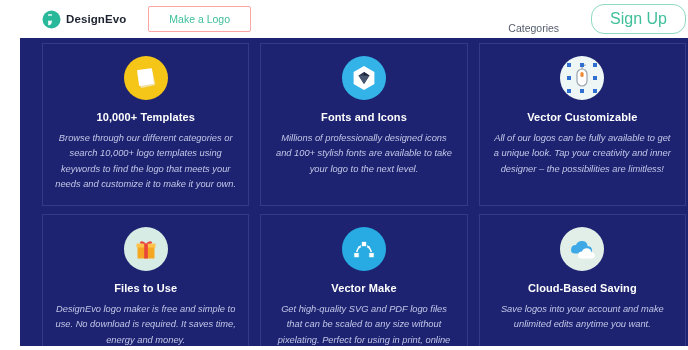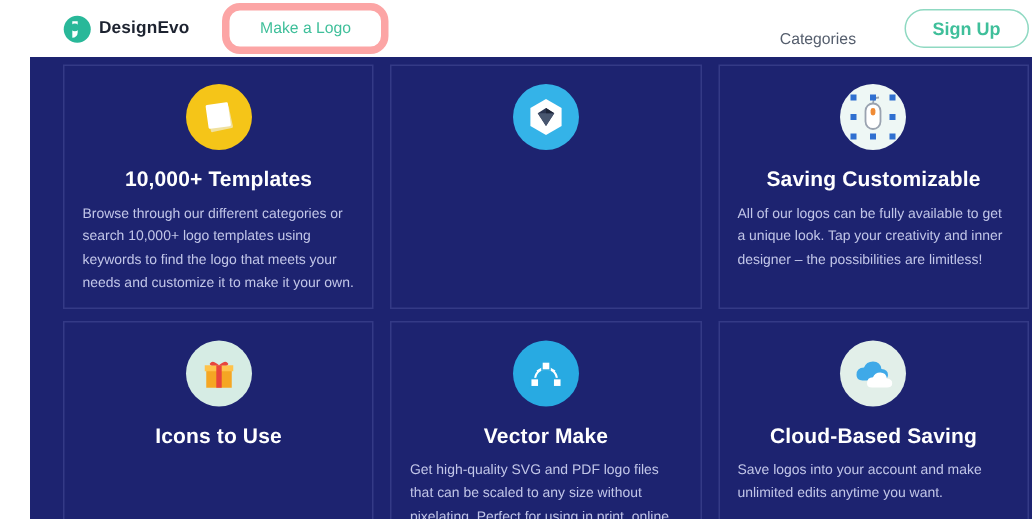--- a/index.html
+++ b/index.html
@@ -19,45 +19,44 @@
     padding: 0 22px;
     position: relative; z-index: 5;
   }
   .brand { display: flex; align-items: center; gap: 5px; }
   .brand-mark { width: 19px; height: 19px; position: relative; flex: none; }
   .brand-name {
     font-size: 11.5px; font-weight: bold; color: #1d2330; letter-spacing: .1px;
   }
   .make-logo-btn {
     margin-left: 22px;
-    border: 5px solid #fca5a5;
-    border-radius: 12px;
+    border: 1px solid #fca5a5;
+    border-radius: 2px;
     background: #fff;
     color: #3fbf9a;
     font-size: 10.5px;
     padding: 6px 20px;
     font-family: "Liberation Sans", sans-serif;
     cursor: pointer;
     white-space: nowrap;
   }
   .header-right { margin-left: auto; display: flex; align-items: flex-end; gap: 32px; }
   .categories-link {
     font-size: 10.5px; color: #555e6d; text-decoration: none; cursor: pointer;
   }
   .signup-btn {
     border: 1px solid #8fd9c2;
     border-radius: 13px;
     background: #fff;
     color: #3fbf9a;
-    font-size: 12px;
+    font-size: 16px;
     padding: 5px 18px;
     font-family: "Liberation Sans", sans-serif;
     cursor: pointer;
     white-space: nowrap;
-    font-weight: bold;
   }
 
   
   .features {
     position: absolute;
     top: 38px; left: 0;
     width: 688px; height: 308px;
     background: #1d2370;
     padding: 5px 22px 0 22px;
   }
@@ -79,27 +78,29 @@
   }
   .icon-wrap {
     width: 44px; height: 44px;
     border-radius: 50%;
     display: flex; align-items: center; justify-content: center;
     flex: none;
     margin-bottom: 11px;
   }
   .icon-wrap svg { display: block; }
   .card-title {
-    font-size: 14px; font-weight: bold; color: #ffffff;
+    font-size: 11px; font-weight: bold; color: #ffffff;
     margin-bottom: 8px; text-align: center; letter-spacing: .1px;
   }
   .card-desc {
     font-size: 9.3px; line-height: 1.65;
     color: #c2c6e8;
+    text-align: center;
     max-width: 190px;
+    font-style: italic;
   }
   .bottom-strip {
     position: absolute; left: 0; bottom: 0;
     width: 688px; height: 4px; background: #ffffff;
   }
 </style>
 </head>
 <body>
 
 <div id="app">
@@ -140,53 +141,56 @@
 
       <div class="card">
         <span class="icon-wrap" style="background:#34b3e8">
           <svg width="30" height="30" viewBox="0 0 30 30">
             <polygon points="15,3 25.4,9 25.4,21 15,27 4.6,21 4.6,9" fill="#ffffff"></polygon>
             <polygon points="15,9 20.5,12.5 15,21 9.5,12.5" fill="#2a3550"></polygon>
             <polygon points="9.5,12.5 20.5,12.5 15,21" fill="#48566f"></polygon>
             <polygon points="15,9 20.5,12.5 15,12.5" fill="#1d2538"></polygon>
           </svg>
         </span>
+        <div class="card-title">Fonts and Icons</div>
+        <div class="card-desc">Millions of professionally designed icons and 100+ stylish fonts are available to take your logo to the next level.</div>
       </div>
 
       <div class="card">
         <span class="icon-wrap" style="background:#eef7f5">
           <svg width="40" height="40" viewBox="0 0 40 40">
             <rect x="15" y="11" width="10" height="17" rx="5" fill="#ffffff" stroke="#9aa3b0" stroke-width="1.2"></rect>
             <rect x="18.4" y="14" width="3.2" height="5" rx="1.6" fill="#f08b35"></rect>
             <path d="M20 11 q0-4 4-4" fill="none" stroke="#9aa3b0" stroke-width="1.2"></path>
             <rect x="5" y="5" width="4" height="4" fill="#2f6fd0"></rect>
             <rect x="31" y="5" width="4" height="4" fill="#2f6fd0"></rect>
             <rect x="5" y="31" width="4" height="4" fill="#2f6fd0"></rect>
             <rect x="31" y="31" width="4" height="4" fill="#2f6fd0"></rect>
             <rect x="18" y="5" width="4" height="4" fill="#2f6fd0"></rect>
             <rect x="18" y="31" width="4" height="4" fill="#2f6fd0"></rect>
             <rect x="5" y="18" width="4" height="4" fill="#2f6fd0"></rect>
             <rect x="31" y="18" width="4" height="4" fill="#2f6fd0"></rect>
           </svg>
         </span>
-        <div class="card-title">Saving Customizable</div>
+        <div class="card-title">Vector Customizable</div>
         <div class="card-desc">All of our logos can be fully available to get a unique look. Tap your creativity and inner designer – the possibilities are limitless!</div>
       </div>
 
       <div class="card">
         <span class="icon-wrap" style="background:#d6ece4">
           <svg width="28" height="28" viewBox="0 0 28 28">
             <rect x="5.5" y="11.5" width="17" height="12" fill="#f5a623"></rect>
             <rect x="4.5" y="8.5" width="19" height="4" fill="#ffc24a"></rect>
             <rect x="12.2" y="8.5" width="3.6" height="15" fill="#e8453c"></rect>
             <path d="M14 8.5 q-4.5-4 -6-1.2 q-1 2 6 1.2Z" fill="#e8453c"></path>
             <path d="M14 8.5 q4.5-4 6-1.2 q1 2 -6 1.2Z" fill="#e8453c"></path>
           </svg>
         </span>
-        <div class="card-title">Icons to Use</div>
+        <div class="card-title">Files to Use</div>
+        <div class="card-desc">DesignEvo logo maker is free and simple to use. No download is required. It saves time, energy and money.</div>
       </div>
 
       <div class="card">
         <span class="icon-wrap" style="background:#28aae2">
           <svg width="30" height="30" viewBox="0 0 30 30">
             <path d="M7.5 21 q0-9 7.5-9 q7.5 0 7.5 9" fill="none" stroke="#ffffff" stroke-width="1.4"></path>
             <line x1="15" y1="10" x2="9" y2="13.5" stroke="#ffffff" stroke-width="1.1"></line>
             <line x1="15" y1="10" x2="21" y2="13.5" stroke="#ffffff" stroke-width="1.1"></line>
             <rect x="12.3" y="7.3" width="5.4" height="5.4" fill="#ffffff" stroke="#28aae2" stroke-width="1"></rect>
             <rect x="4.8" y="18.4" width="5.4" height="5.4" fill="#ffffff" stroke="#28aae2" stroke-width="1"></rect>

